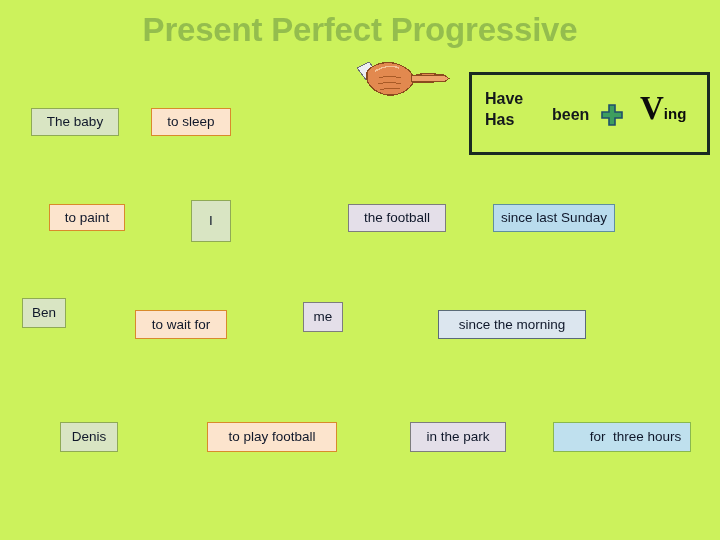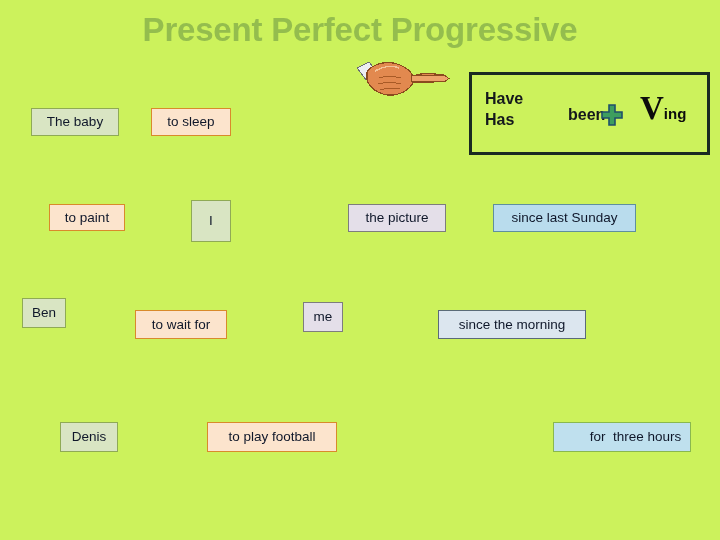--- a/index.html
+++ b/index.html
@@ -95,21 +95,21 @@
     position: absolute;
     left: 13px;
     top: 13px;
     font-size: 16px;
     font-weight: bold;
     color: #14181c;
     line-height: 21px;
   }
   #been {
     position: absolute;
-    left: 96px;
+    left: 80px;
     top: 31px;
     font-size: 16px;
     font-weight: bold;
     color: #14181c;
   }
   #plus-icon {
     position: absolute;
     left: 129px;
     top: 29px;
     width: 22px;
@@ -184,22 +184,23 @@
       <div id="ving">
         <span class="v-big">V</span><span class="v-sub">ing</span>
       </div>
     </div>
   </div>
 
 <div class="card c-subject" style="left: 31px; top: 108px; width: 88px; height: 28px;">The baby</div>
     <div class="card c-verb" style="left: 151px; top: 108px; width: 80px; height: 28px;">to sleep</div>
     <div class="card c-verb" style="left: 49px; top: 204px; width: 76px; height: 27px;">to paint</div>
     <div class="card c-subject" style="left: 191px; top: 200px; width: 40px; height: 42px;">I</div>
-    <div class="card c-object" style="left: 348px; top: 204px; width: 98px; height: 28px;">the picture</div>
-    <div class="card c-time-b" style="left: 493px; top: 204px; width: 143px; height: 28px;">since last Sunday</div>
+    <div class="card c-object" style="left: 348px; top: 204px; width: 98px; height: 28px;">the football</div>
+    <div class="card c-time-b" style="left: 493px; top: 204px; width: 122px; height: 28px;">since last Sunday</div>
     <div class="card c-subject" style="left: 22px; top: 298px; width: 44px; height: 30px;">Ben</div>
     <div class="card c-verb" style="left: 135px; top: 310px; width: 92px; height: 29px;">to wait for</div>
     <div class="card c-object" style="left: 303px; top: 302px; width: 40px; height: 30px;">me</div>
     <div class="card c-time-a" style="left: 438px; top: 310px; width: 148px; height: 29px;">since the morning</div>
     <div class="card c-subject" style="left: 60px; top: 422px; width: 58px; height: 30px;">Denis</div>
     <div class="card c-verb" style="left: 207px; top: 422px; width: 130px; height: 30px;">to play football</div>
+    <div class="card c-object" style="left: 410px; top: 422px; width: 96px; height: 30px;">in the park</div>
     <div class="card c-time-c" style="left: 553px; top: 422px; width: 138px; height: 30px; padding-left: 34px;">for  three hours</div>
   </div>
 
 </body></html>

